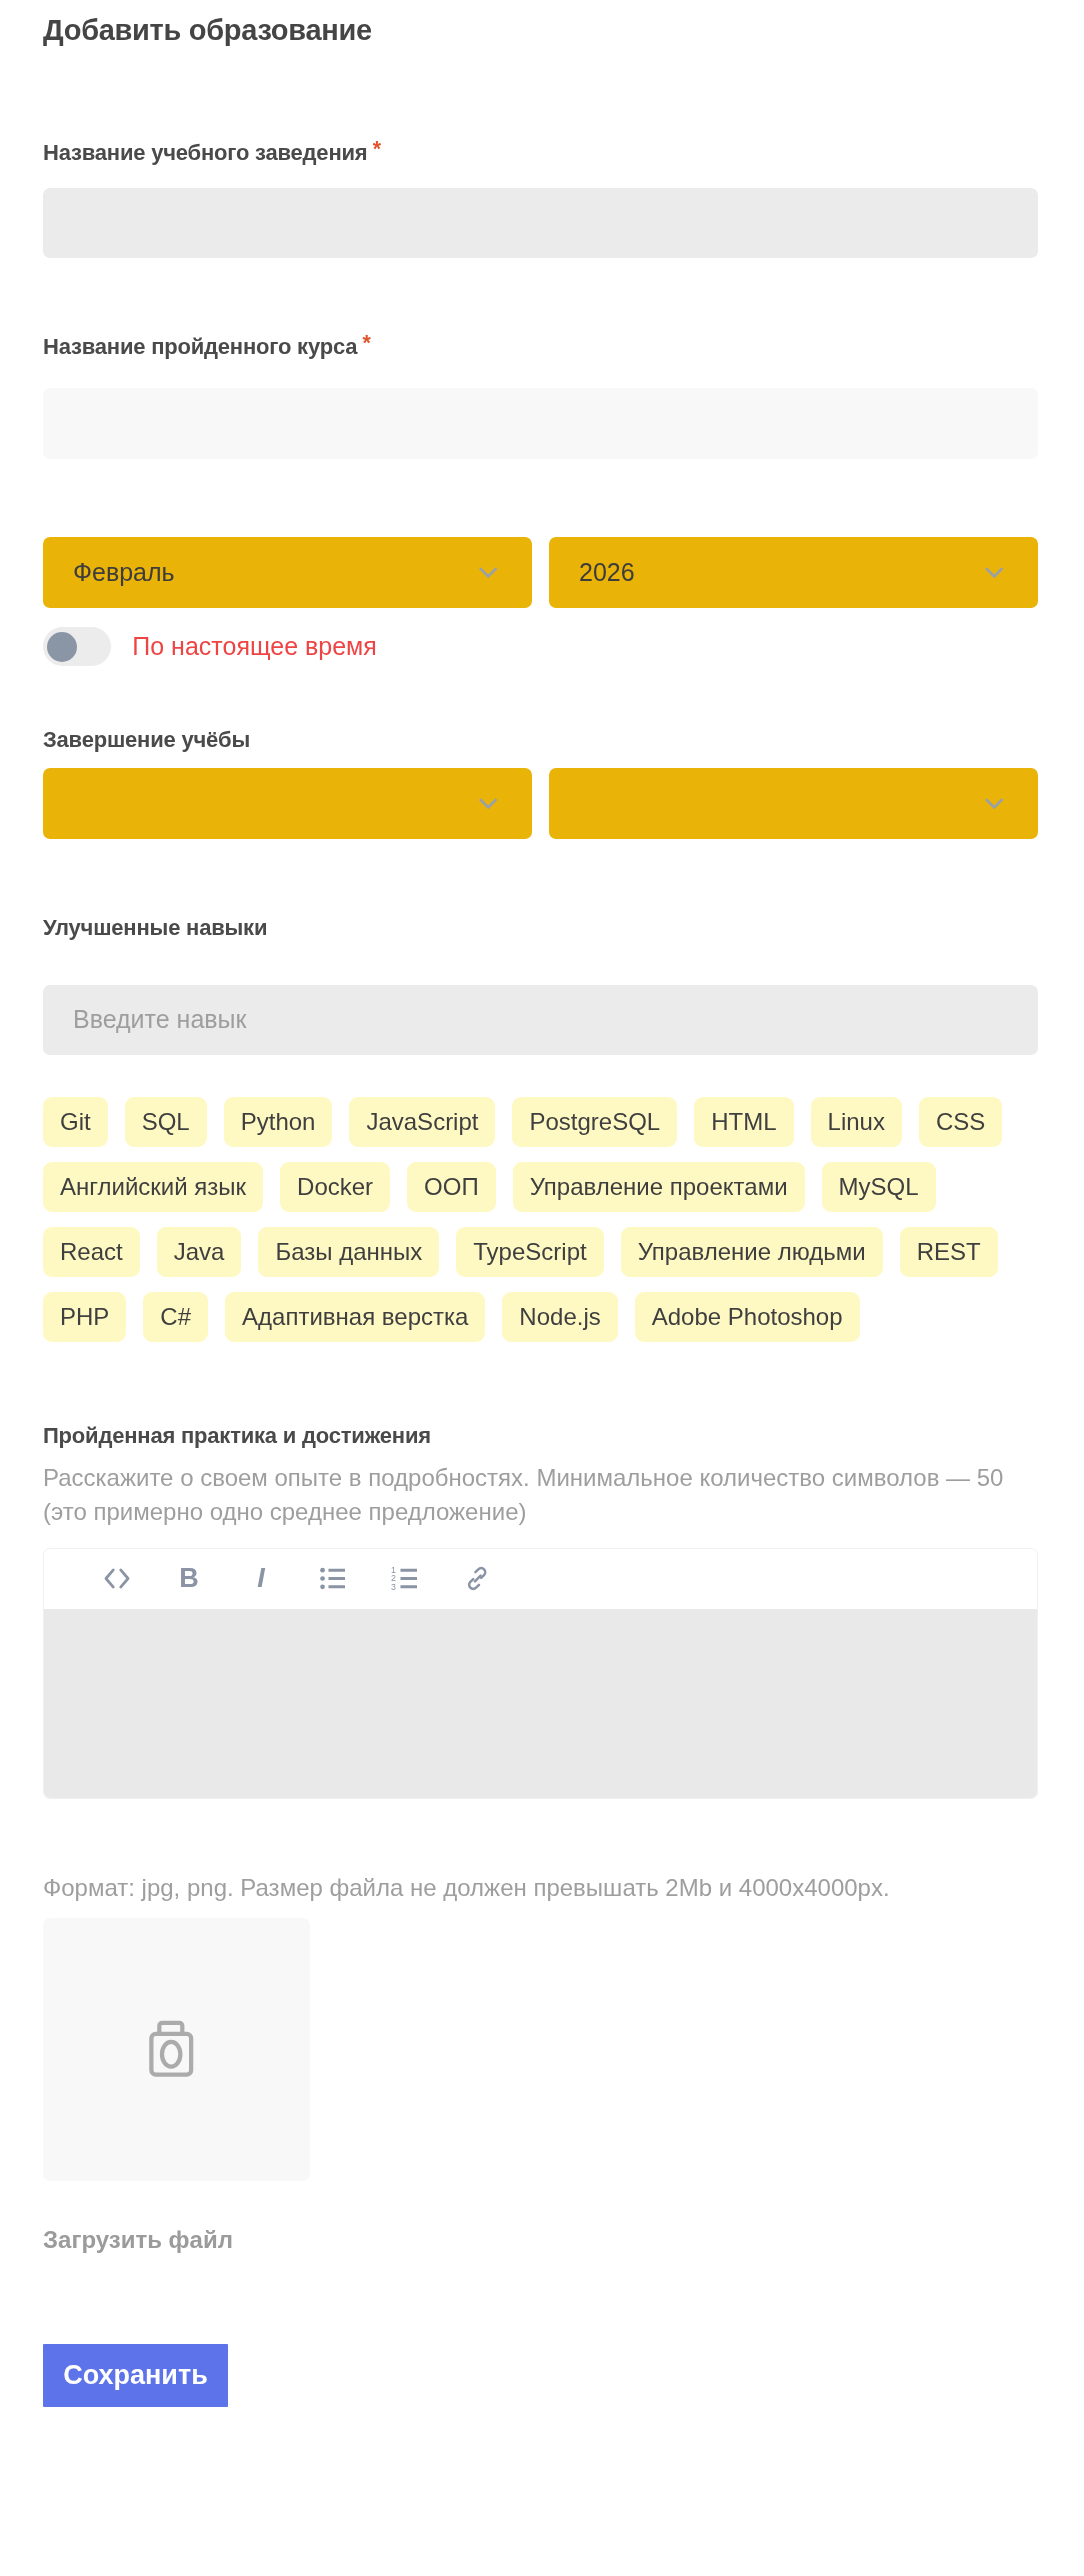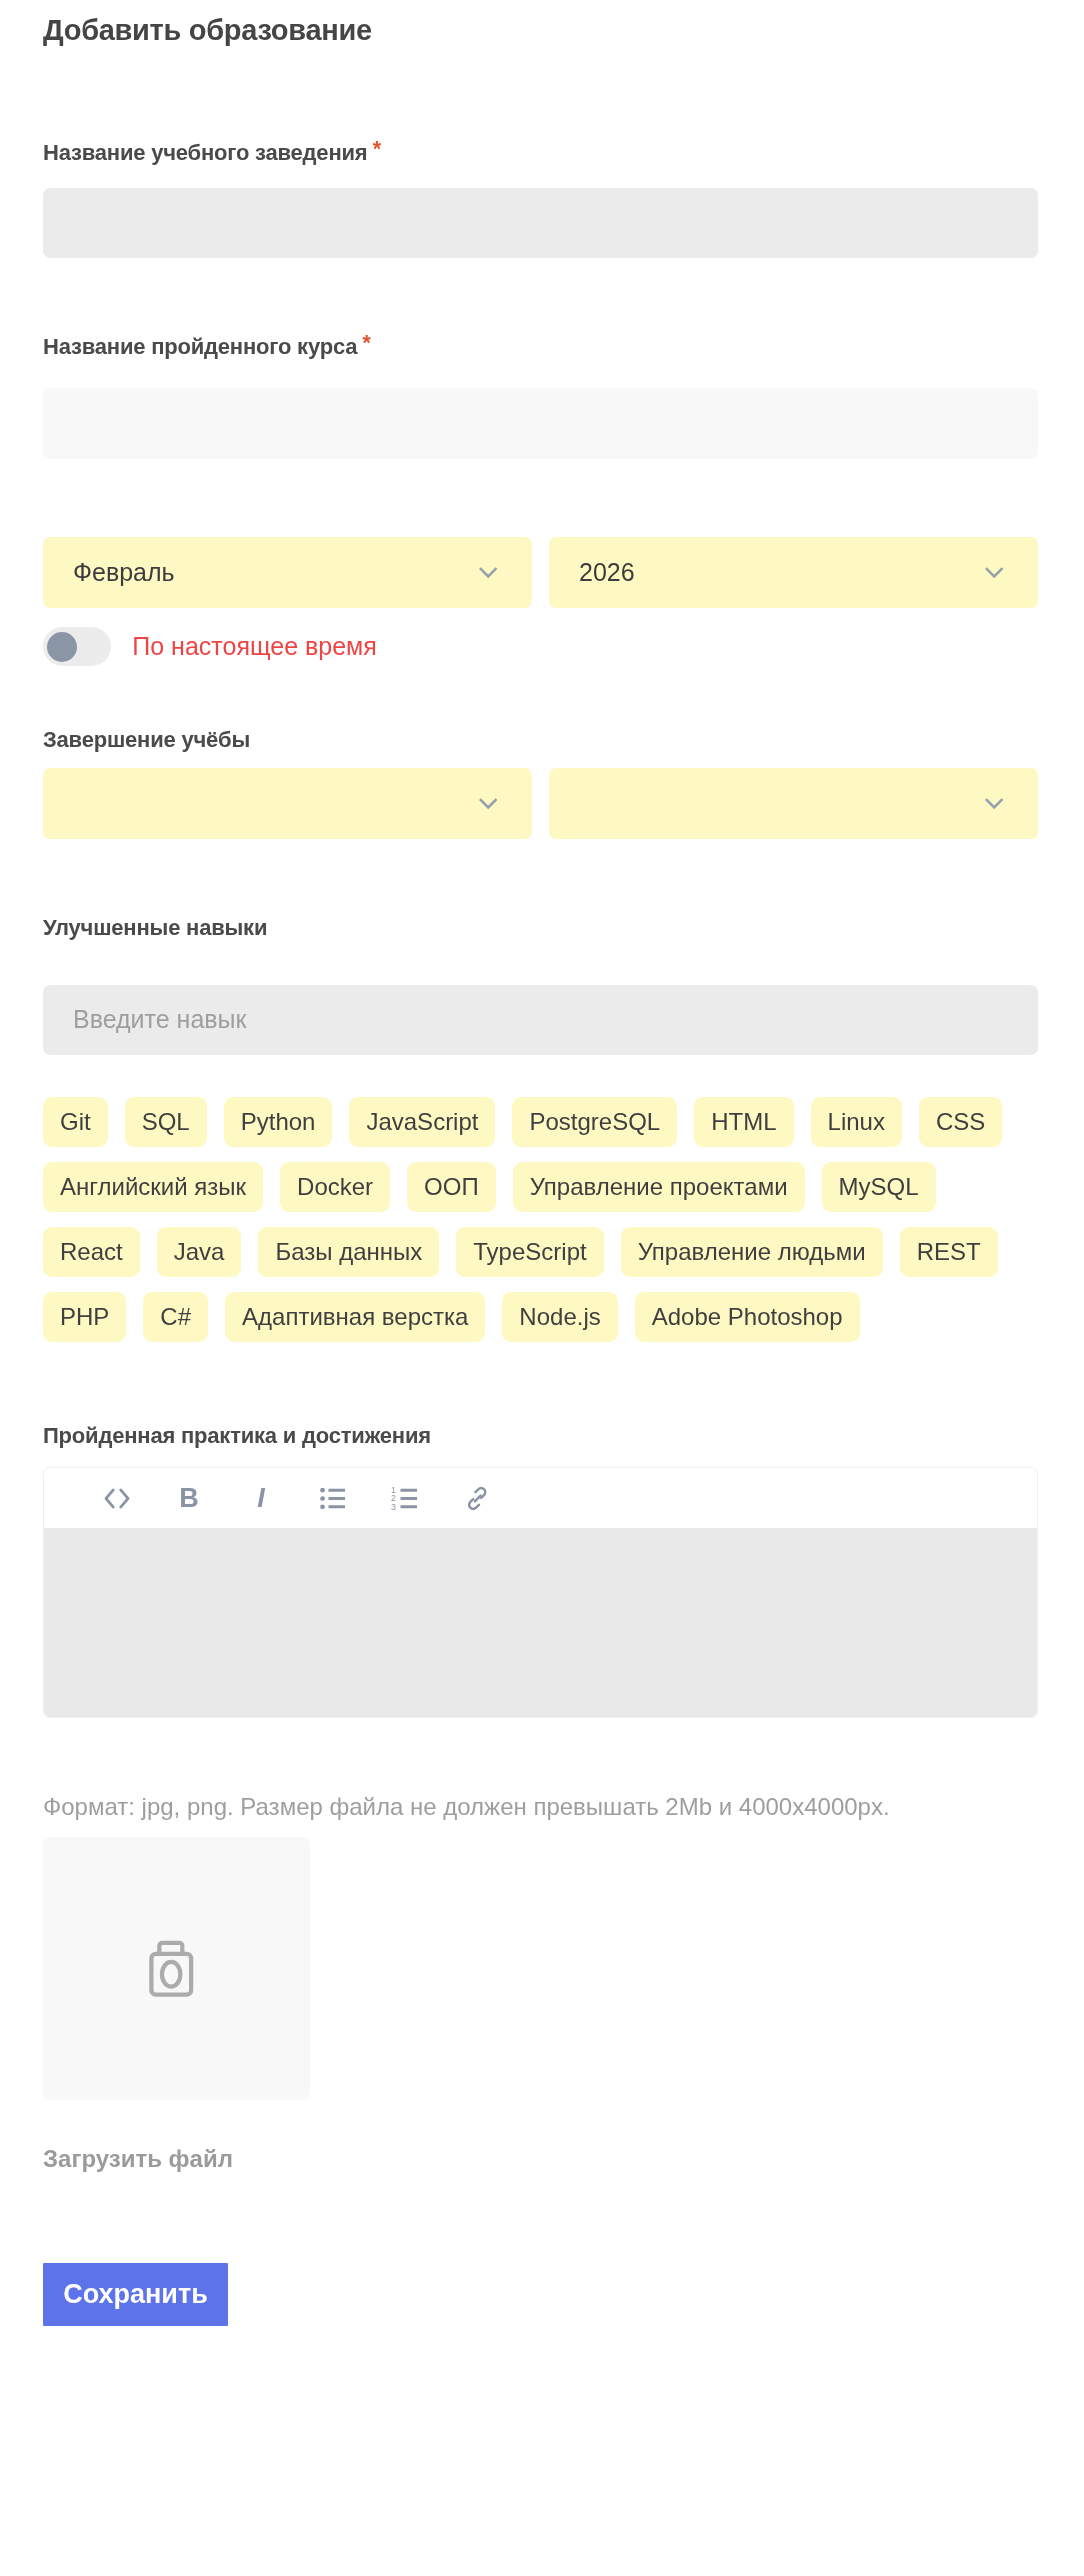--- a/index.html
+++ b/index.html
@@ -25,21 +25,21 @@
     width:100%; height:70px; border:none; outline:none;
     background:#ebebeb; border-radius:7.1px; margin-top:21.3px;
     font-size:25px; color:#3d3d3d; padding:0 30px;
     font-family:inherit;
   }
   .text-input.light { background:#f8f8f8; height:71px; margin-top:27px; }
   .text-input::placeholder { color:#9e9e9e; }
 
   .select-row { display:flex; gap:17px; margin-top:21.3px; }
   .select {
-    flex:1; height:71px; background:#fef9c3; border-radius:7.1px;
+    flex:1; height:71px; background:#eab308; border-radius:7.1px;
     display:flex; align-items:center; justify-content:space-between;
     padding:0 30px; cursor:pointer;
   }
   .select .select-value { font-size:25px; color:#3d3d3d; }
   .chevron { width:28.4px; height:28.4px; flex:0 0 auto; }
 
   .toggle-row { display:flex; align-items:center; margin-top:19.5px; height:39px; }
   .toggle {
     width:68px; height:39px; border-radius:19.5px; background:#ececec;
     position:relative; cursor:pointer; flex:0 0 auto;
@@ -195,20 +195,21 @@
       <span class="tag">Адаптивная верстка</span>
 
       <span class="tag">Node.js</span>
 
       <span class="tag">Adobe Photoshop</span>
     </div>
 </div>
 
 <div style="margin-top:80px">
   <div class="field-label">Пройденная практика и достижения</div>
+  <div class="hint">Расскажите о своем опыте в подробностях. Минимальное количество символов — 50 (это примерно одно среднее предложение)</div>
   <div class="editor">
     <div class="editor-toolbar">
       <button class="tb-btn">
         <svg width="30" height="27" viewBox="0 0 24 22">
             <path d="M9 4L3 11l6 7M15 4l6 7-6 7" fill="none" stroke="#8a94a4" stroke-width="2.2" stroke-linecap="round" stroke-linejoin="round"></path>
           </svg>
       </button>
       <button class="tb-btn tb-bold">
           <span>B</span>
         </button>

